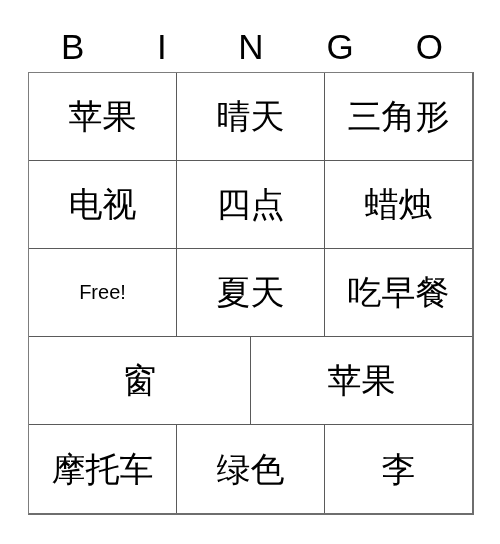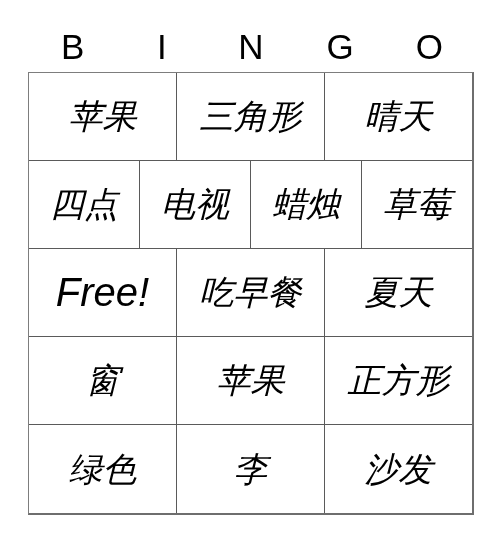--- a/index.html
+++ b/index.html
@@ -66,39 +66,38 @@
     min-width: 0;
     box-sizing: border-box;
     border-right: 1px solid #5a5a5a;
     border-bottom: 1px solid #5a5a5a;
     display: flex;
     align-items: center;
     justify-content: center;
     text-align: center;
     padding: 0 1px;
     overflow: hidden;
-    font-style: italic;
   }
   .grid-row:last-child .grid-cell {
     border-bottom: none;
   }
   .grid-cell:last-child {
     border-right: none;
   }
   .cell-text {
     font-size: 34px;
     line-height: 1.08;
     color: #000000;
     font-family: "Liberation Sans", "DejaVu Sans", sans-serif;
     word-break: break-all;
     display: block;
     width: 100%;
   }
   .cell-text.free {
-    font-size: 40px;
+    font-size: 20px;
     word-break: normal;
     white-space: nowrap;
   }
 </style>
 </head>
 <body>
 
 <div id="card">
 
   <div id="header-row">
@@ -109,72 +108,66 @@
     <div class="header-cell">O</div>
   </div>
 
   <div id="grid">
 
     <div class="grid-row">
       <div class="grid-cell">
           <span class="cell-text">苹果</span>
         </div>
       <div class="grid-cell">
-          <span class="cell-text">三角形</span>
+          <span class="cell-text">晴天</span>
         </div>
       <div class="grid-cell">
-          <span class="cell-text">晴天</span>
+          <span class="cell-text">三角形</span>
         </div>
     </div>
 
     <div class="grid-row">
       <div class="grid-cell">
+          <span class="cell-text">电视</span>
+        </div>
+      <div class="grid-cell">
           <span class="cell-text">四点</span>
         </div>
       <div class="grid-cell">
-          <span class="cell-text">电视</span>
-        </div>
-      <div class="grid-cell">
           <span class="cell-text">蜡烛</span>
-        </div>
-      <div class="grid-cell">
-          <span class="cell-text">草莓</span>
         </div>
     </div>
 
     <div class="grid-row">
       <div class="grid-cell">
           <span class="cell-text free">Free!</span>
         </div>
       <div class="grid-cell">
-          <span class="cell-text">吃早餐</span>
+          <span class="cell-text">夏天</span>
         </div>
       <div class="grid-cell">
-          <span class="cell-text">夏天</span>
+          <span class="cell-text">吃早餐</span>
         </div>
     </div>
 
     <div class="grid-row">
       <div class="grid-cell">
           <span class="cell-text">窗</span>
         </div>
       <div class="grid-cell">
           <span class="cell-text">苹果</span>
         </div>
-      <div class="grid-cell">
-          <span class="cell-text">正方形</span>
-        </div>
     </div>
 
     <div class="grid-row">
+      <div class="grid-cell">
+          <span class="cell-text">摩托车</span>
+        </div>
       <div class="grid-cell">
           <span class="cell-text">绿色</span>
         </div>
       <div class="grid-cell">
           <span class="cell-text">李</span>
-        </div>
-      <div class="grid-cell">
-          <span class="cell-text">沙发</span>
         </div>
     </div>
 
   </div>
 </div>
 
 </body></html>

